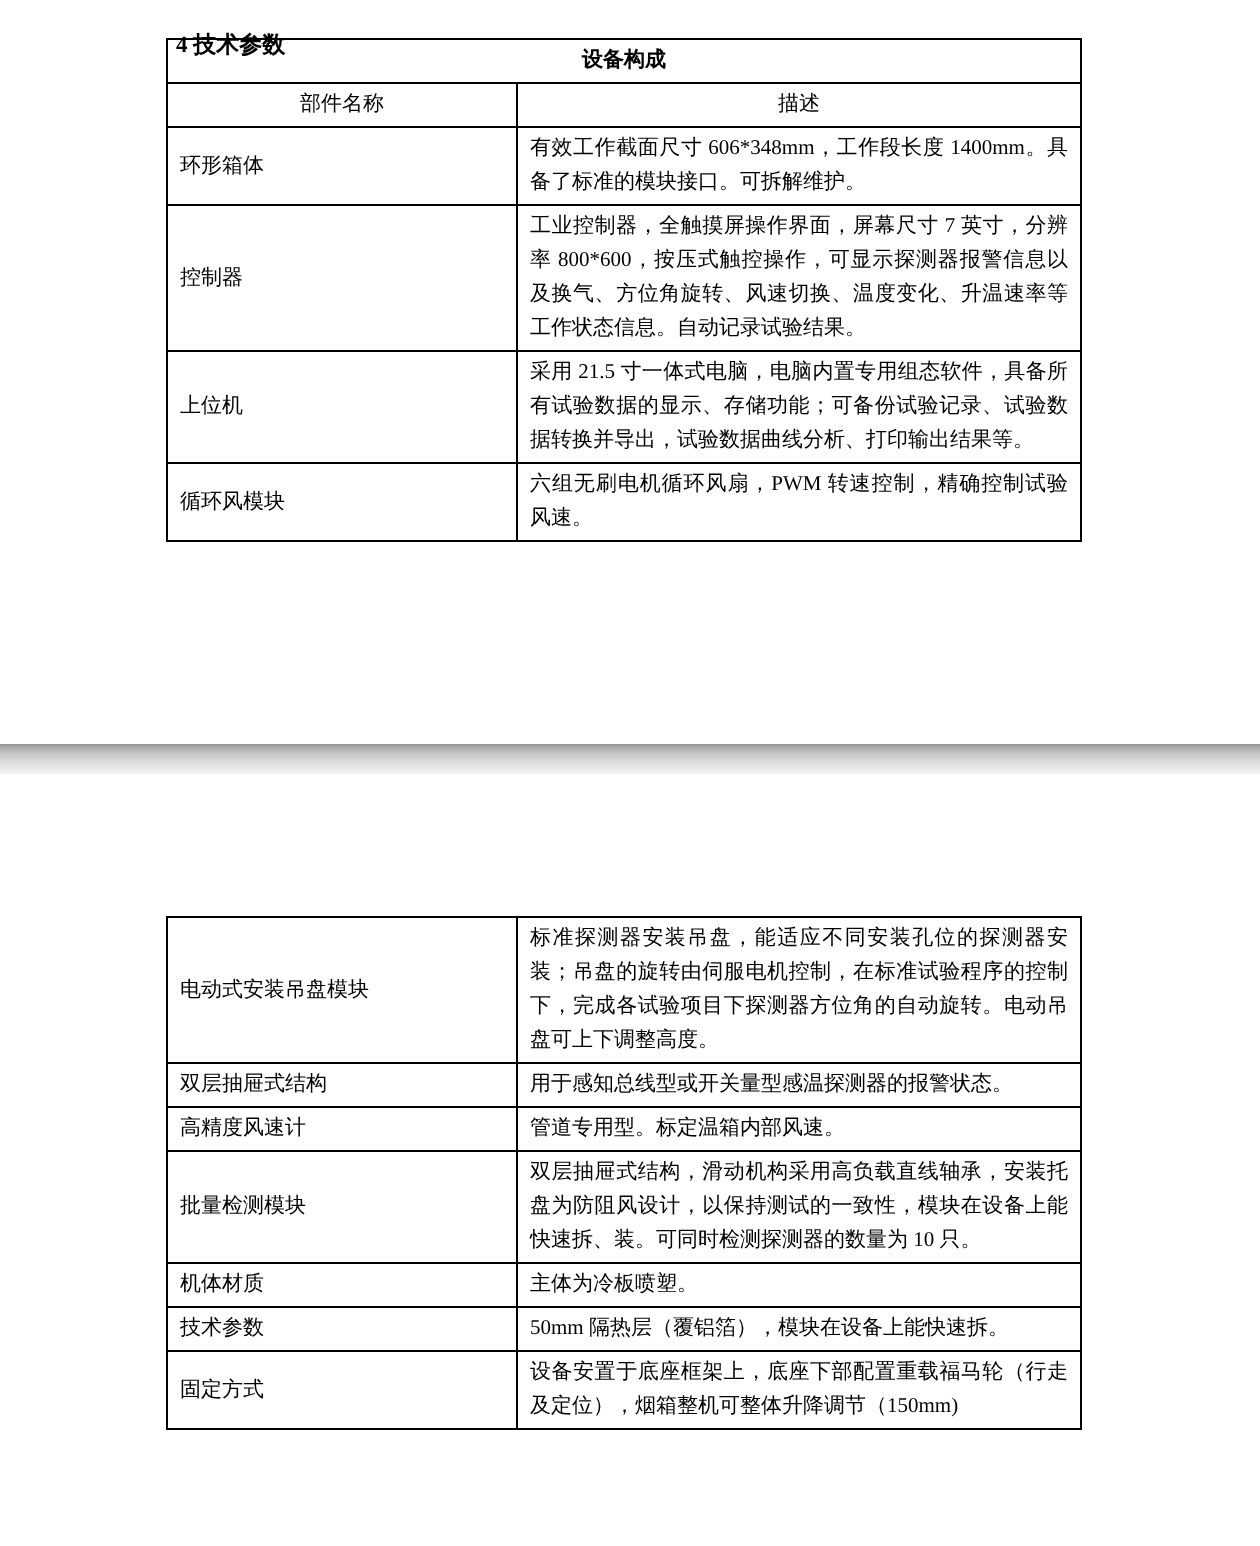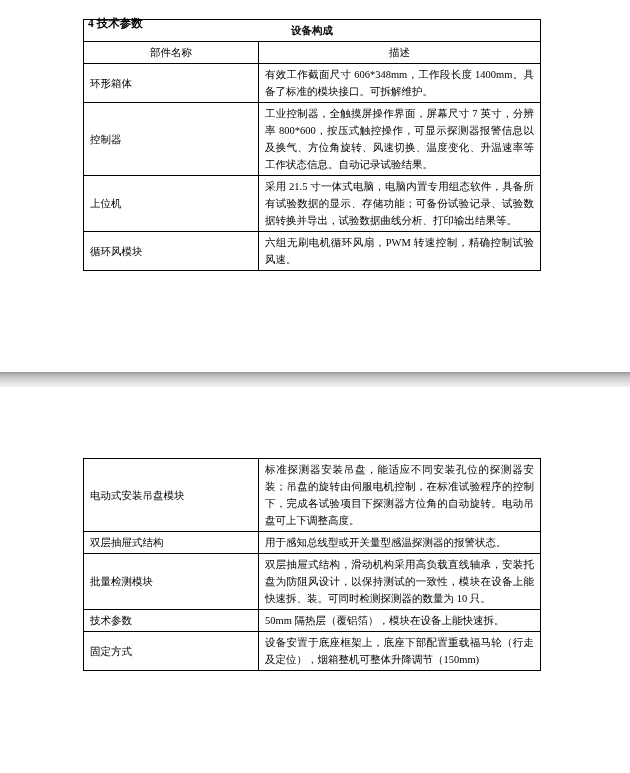--- a/index.html
+++ b/index.html
@@ -103,22 +103,30 @@
   <tbody>
     <tr>
       <td>电动式安装吊盘模块</td>
       <td class="desc">标准探测器安装吊盘，能适应不同安装孔位的探测器安装；吊盘的旋转由伺服电机控制，在标准试验程序的控制下，完成各试验项目下探测器方位角的自动旋转。电动吊盘可上下调整高度。</td>
     </tr>
     <tr>
       <td>双层抽屉式结构</td>
       <td class="desc">用于感知总线型或开关量型感温探测器的报警状态。</td>
     </tr>
     <tr>
+      <td>高精度风速计</td>
+      <td class="desc">管道专用型。标定温箱内部风速。</td>
+    </tr>
+    <tr>
       <td>批量检测模块</td>
       <td class="desc">双层抽屉式结构，滑动机构采用高负载直线轴承，安装托盘为防阻风设计，以保持测试的一致性，模块在设备上能快速拆、装。可同时检测探测器的数量为 10 只。</td>
+    </tr>
+    <tr>
+      <td>机体材质</td>
+      <td class="desc">主体为冷板喷塑。</td>
     </tr>
     <tr>
       <td>技术参数</td>
       <td class="desc">50mm 隔热层（覆铝箔），模块在设备上能快速拆。</td>
     </tr>
     <tr>
       <td>固定方式</td>
       <td class="desc">设备安置于底座框架上，底座下部配置重载福马轮（行走及定位），烟箱整机可整体升降调节（150mm)</td>
     </tr>
   </tbody>

